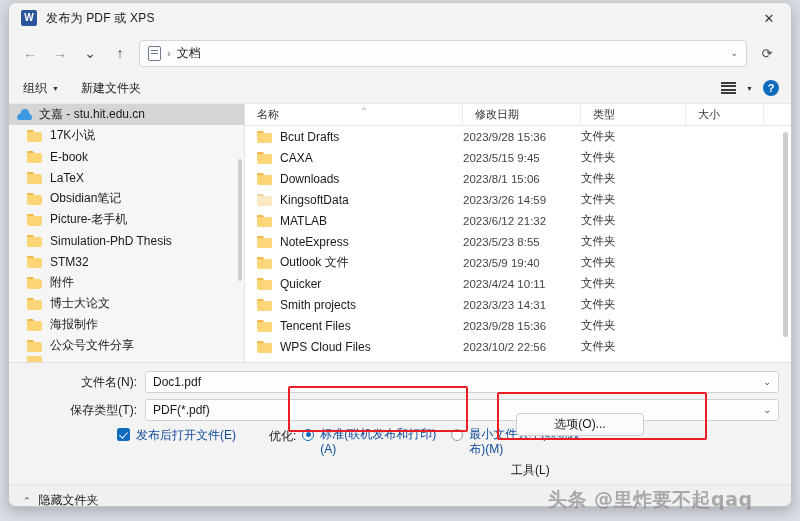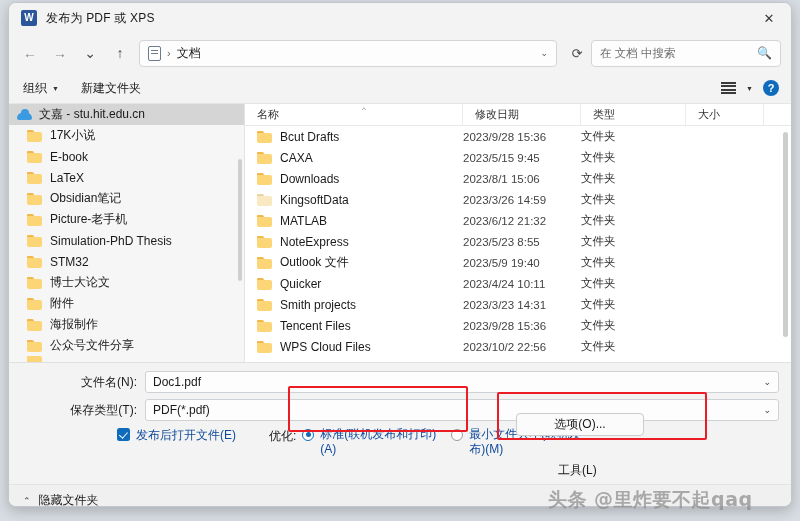--- a/index.html
+++ b/index.html
@@ -245,21 +245,21 @@
   .rlabel { font-size: 12px; color: #0f4a9c; line-height: 15px; width: 122px; }
 
   .optbtn {
     position: absolute; left: 507px; top: 50px;
     width: 128px; height: 23px;
     background: #fbfbfb; border: 1px solid #c9ccd0; border-radius: 4px;
     display: flex; align-items: center; justify-content: center;
     font-size: 12px; color: #1a1a1a;
   }
   .tools-text {
-    position: absolute; left: 549px; top: 99px;
+    position: absolute; left: 502px; top: 99px;
     font-size: 12px; color: #1a1a1a;
   }
 
   
   .footer {
     height: 32px; background: #f0f0f0;
     display: flex; align-items: center; padding-left: 14px;
     border-top: 1px solid #e4e4e4;
   }
   .chev-up { font-size: 9px; color: #333; margin-right: 8px; }
@@ -301,24 +301,20 @@
 
       <div class="addressbar">
         <span class="addr-icon"></span>
         <span class="addr-sep">›</span>
         <span class="addr-crumb">文档</span>
         <span class="addr-caret">⌄</span>
       </div>
 
       <div class="refresh-btn">⟳</div>
 
-      <div class="searchbox">
-        <span class="search-ph">在 文档 中搜索</span>
-        <span class="search-icon">🔍</span>
-      </div>
     </div>
 
     <div class="cmdbar">
       <div class="cmd-item">
         <span>组织</span>
         <span class="tri-down">▼</span>
       </div>
       <div class="cmd-item">
         <span>新建文件夹</span>
       </div>
@@ -365,25 +361,25 @@
             <div class="tree-row">
               <span class="folder-icon"></span>
               <span>Simulation-PhD Thesis</span>
             </div>
             <div class="tree-row">
               <span class="folder-icon"></span>
               <span>STM32</span>
             </div>
             <div class="tree-row">
               <span class="folder-icon"></span>
+              <span>附件</span>
+            </div>
+            <div class="tree-row">
+              <span class="folder-icon"></span>
               <span>博士大论文</span>
-            </div>
-            <div class="tree-row">
-              <span class="folder-icon"></span>
-              <span>附件</span>
             </div>
             <div class="tree-row">
               <span class="folder-icon"></span>
               <span>海报制作</span>
             </div>
             <div class="tree-row">
               <span class="folder-icon"></span>
               <span>公众号文件分享</span>
             </div>
             <div class="tree-row" style="height: 6px; overflow: hidden;">

